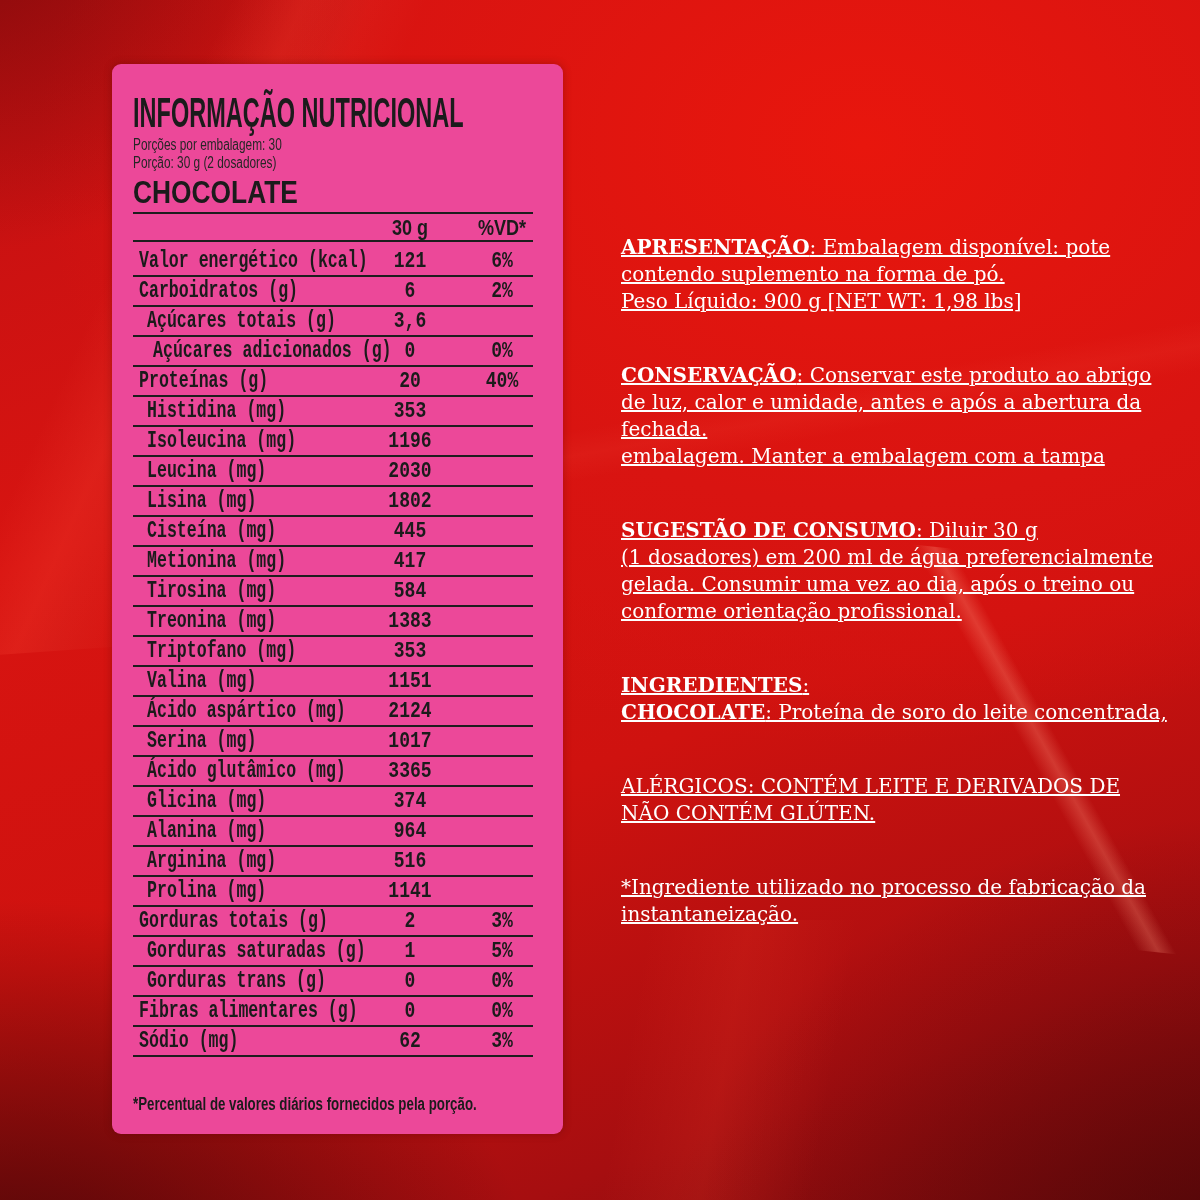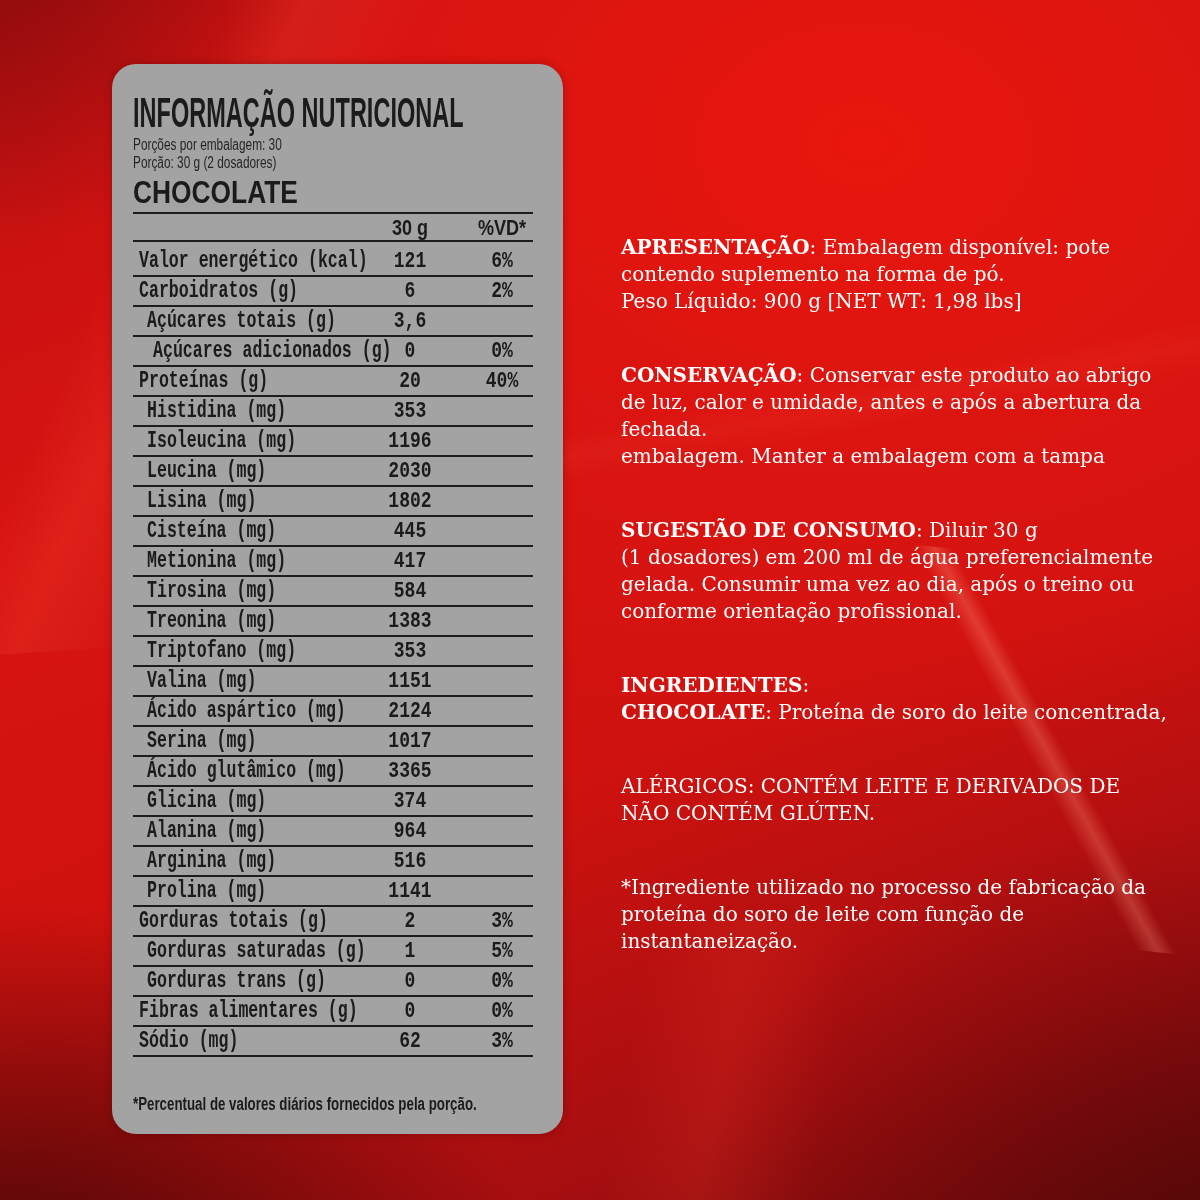--- a/index.html
+++ b/index.html
@@ -22,21 +22,21 @@
     background:linear-gradient(55deg, transparent 46.5%, rgba(255,150,125,.30) 49.5%, transparent 52%);
     transform:rotate(6deg); }
   .streak-3{ left:250px; top:920px; width:950px; height:280px;
     background:linear-gradient(100deg, transparent 40%, rgba(255,70,45,.14) 50%, transparent 61%); }
   .streak-4{ left:540px; top:250px; width:700px; height:300px;
     background:linear-gradient(170deg, transparent 44%, rgba(255,90,70,.10) 50%, transparent 56%); }
 
   
   .card{
     position:absolute; left:112px; top:64px; width:451px; height:1070px;
-    background:#a3a3a3; border-radius:24px;
+    background:#ec4899; border-radius:9px;
     box-shadow:0 0 8px rgba(60,0,0,.30);
     color:#1b1b1b;
   }
   .card .title{
     position:absolute; left:21px; top:26px;
     font-size:42px; line-height:46px; font-weight:bold; white-space:nowrap;
     transform:scaleX(.56); transform-origin:0 50%;
   }
   .serv{ position:absolute; left:21px; font-size:16px; line-height:18px; color:#262626;
     white-space:nowrap; transform:scaleX(.74); transform-origin:0 50%; }
@@ -67,21 +67,21 @@
     transform:scaleX(.76); transform-origin:0 50%; }
 
   
   .rightcol{
     position:absolute; left:621px; top:234px; width:540px;
     font-family:"DejaVu Serif", "Liberation Serif", serif;
     color:#ffffff; font-size:20px; line-height:27px;
   }
   .rblock{ margin-top:47px; }
   .rblock:first-child{ margin-top:0; }
-  .rline{ white-space:nowrap; }
+  .rline{ white-space:nowrap;text-decoration:underline; }
   .rline .b{ font-weight:bold; }
 </style>
 </head>
 <body>
 
 <div class="streak streak-1"></div>
 <div class="streak streak-2"></div>
 <div class="streak streak-3"></div>
 <div class="streak streak-4"></div>
 
@@ -255,16 +255,15 @@
     <div class="rblock">
       <div class="rline"><span class="b">INGREDIENTES</span><span>:</span></div>
       <div class="rline"><span class="b">CHOCOLATE</span><span>: Proteína de soro do leite concentrada,</span></div>
     </div>
     <div class="rblock">
       <div class="rline"><span>ALÉRGICOS: CONTÉM LEITE E DERIVADOS DE</span></div>
       <div class="rline"><span>NÃO CONTÉM GLÚTEN.</span></div>
     </div>
     <div class="rblock">
       <div class="rline"><span>*Ingrediente utilizado no processo de fabricação da</span></div>
-      <div class="rline"><span>proteína do soro de leite com função de</span></div>
       <div class="rline"><span>instantaneização.</span></div>
     </div>
   </div>
 
 </body></html>

